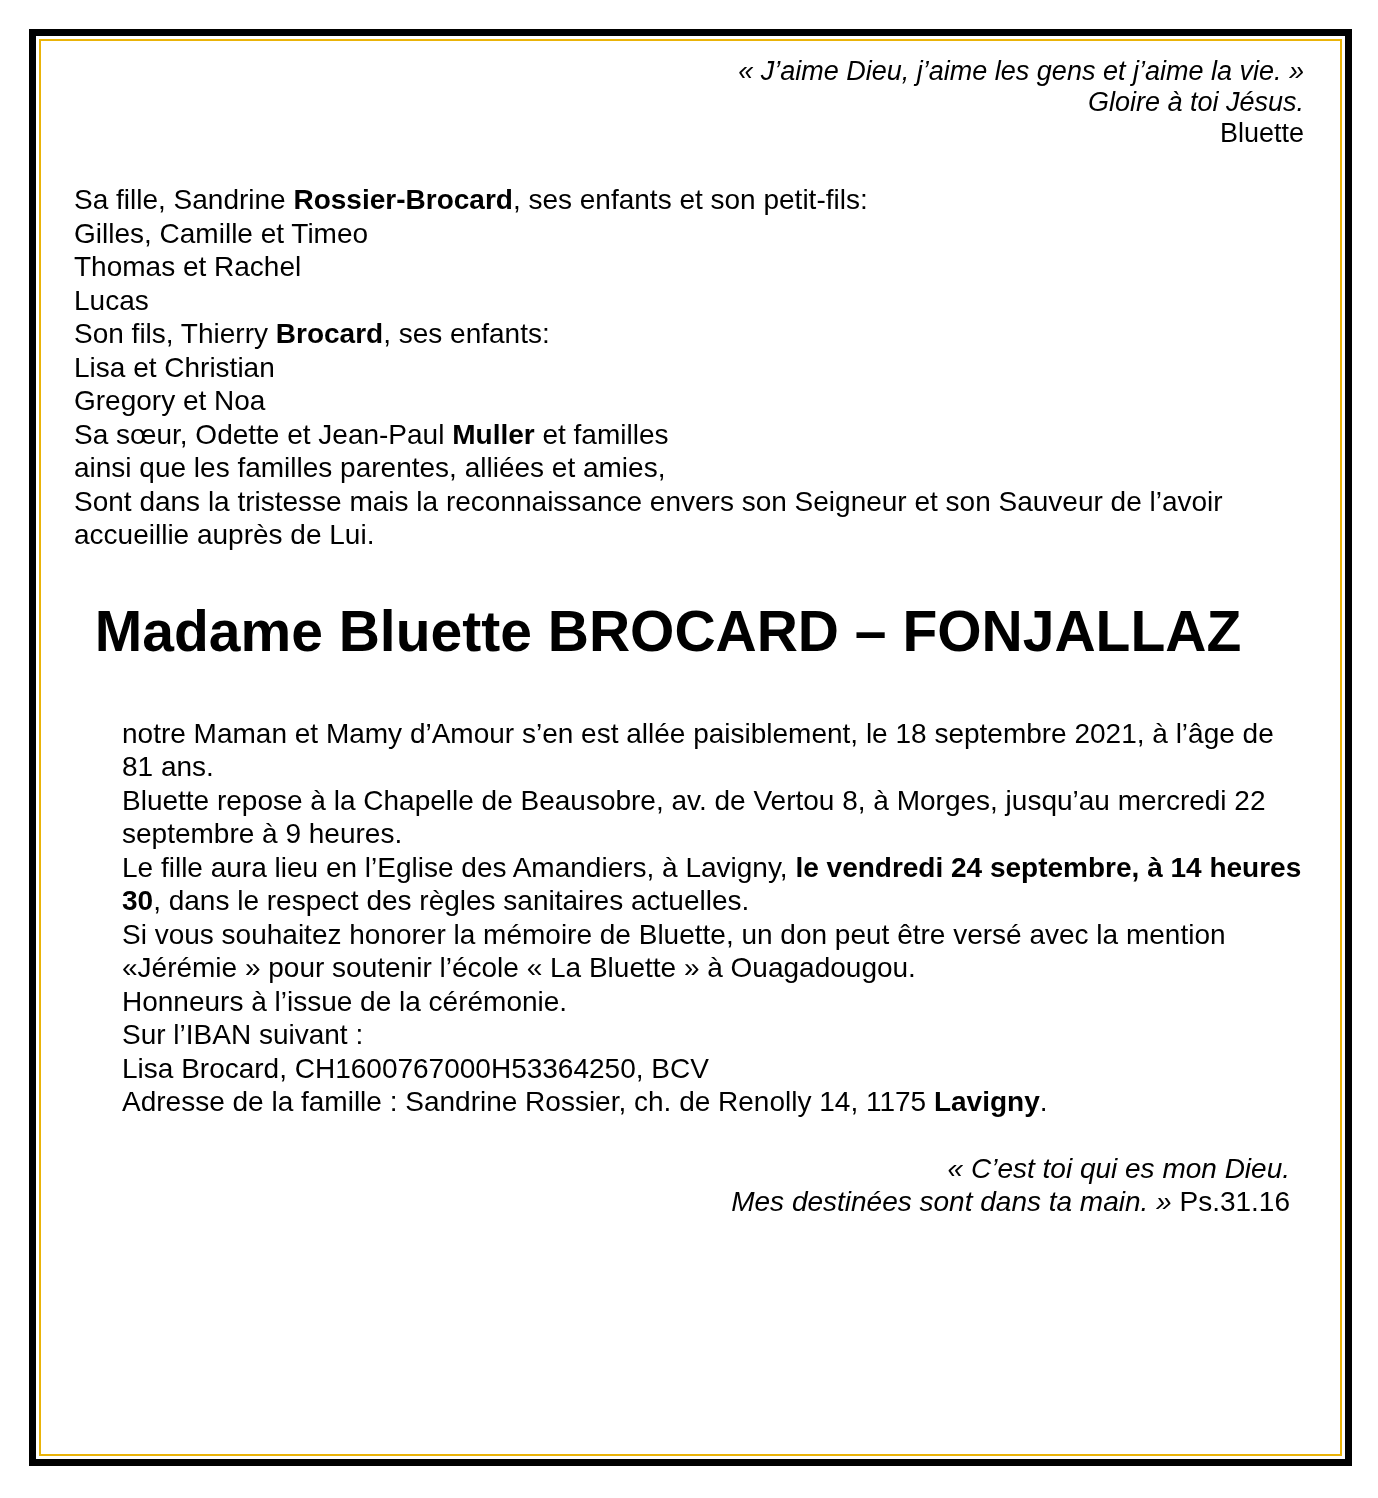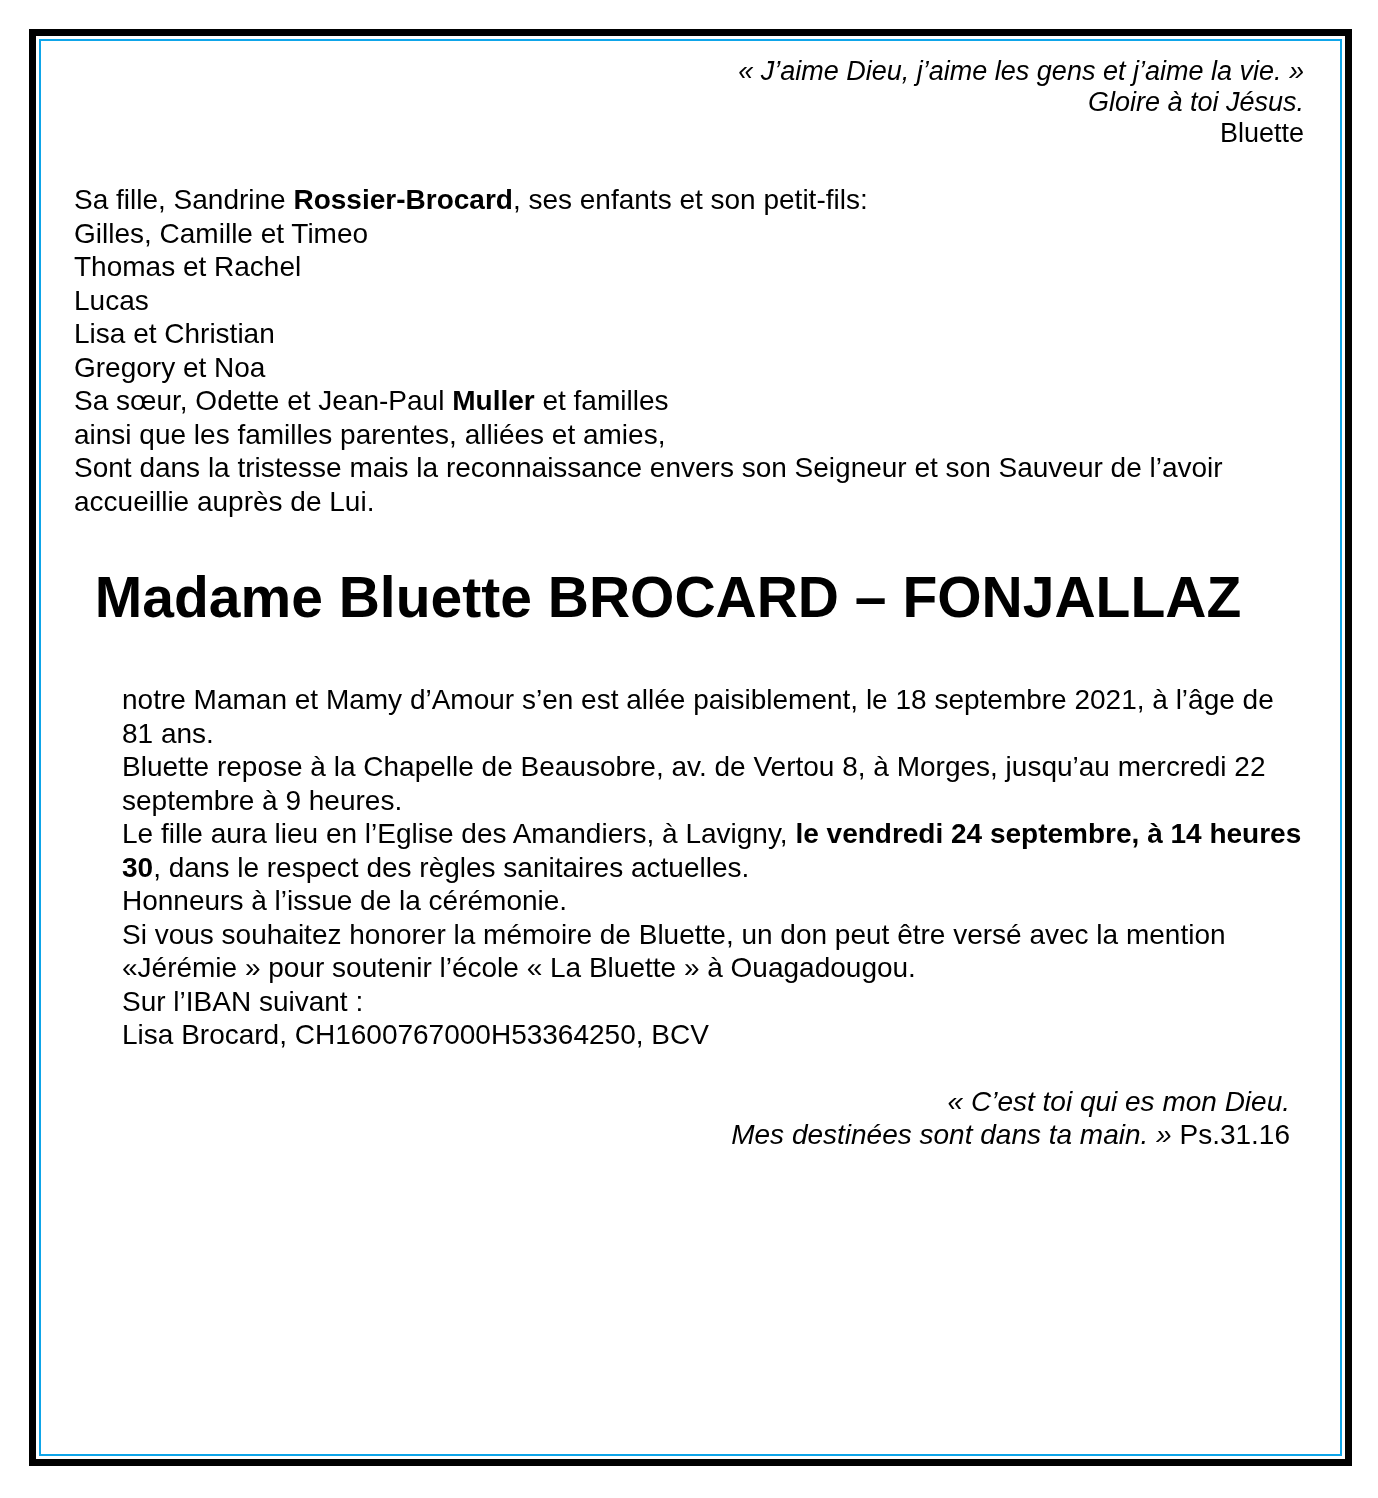--- a/index.html
+++ b/index.html
@@ -14,21 +14,21 @@
   body { position: relative; }
 
   .outer-frame {
     position: absolute;
     left: 29px; top: 29px; right: 26px; bottom: 32px;
     border: 7px solid #000000;
   }
   .inner-frame {
     position: absolute;
     inset: 3px;
-    border: 2px solid #0ea5e9;
+    border: 2px solid #eab308;
   }
   .content {
     position: absolute;
     inset: 0;
     padding: 15px 36px 0 33px;
     font-size: 28px;
   }
 
   .line { line-height: 33.5px; }
 
@@ -83,37 +83,39 @@
           <div class="line"><span class="seg italic">« J’aime Dieu, j’aime les gens et j’aime la vie. »</span></div>
           <div class="line"><span class="seg italic">Gloire à toi Jésus.</span></div>
           <div class="line"><span class="seg regular">Bluette</span></div>
         </div>
 
       <div class="family">
           <div class="line"><span class="seg regular">Sa fille, Sandrine </span><span class="seg bold">Rossier-Brocard</span><span class="seg regular">, ses enfants et son petit-fils:</span></div>
           <div class="line"><span class="seg regular">Gilles, Camille et Timeo</span></div>
           <div class="line"><span class="seg regular">Thomas et Rachel</span></div>
           <div class="line"><span class="seg regular">Lucas</span></div>
+          <div class="line"><span class="seg regular">Son fils, Thierry </span><span class="seg bold">Brocard</span><span class="seg regular">, ses enfants:</span></div>
           <div class="line"><span class="seg regular">Lisa et Christian</span></div>
           <div class="line"><span class="seg regular">Gregory et Noa</span></div>
           <div class="line"><span class="seg regular">Sa sœur, Odette et Jean-Paul </span><span class="seg bold">Muller</span><span class="seg regular"> et familles</span></div>
           <div class="line"><span class="seg regular">ainsi que les familles parentes, alliées et amies,</span></div>
           <div class="line"><span class="seg regular">Sont dans la tristesse mais la reconnaissance envers son Seigneur et son Sauveur de l’avoir accueillie auprès de Lui.</span></div>
         </div>
 
       <h1 class="title">Madame Bluette BROCARD – FONJALLAZ</h1>
 
       <div class="announcement">
           <div class="line"><span class="seg regular">notre Maman et Mamy d’Amour s’en est allée paisiblement, le 18 septembre 2021, à l’âge de 81 ans.</span></div>
           <div class="line"><span class="seg regular">Bluette repose à la Chapelle de Beausobre, av. de Vertou 8, à Morges, jusqu’au mercredi 22 septembre à 9 heures.</span></div>
           <div class="line"><span class="seg regular">Le fille aura lieu en l’Eglise des Amandiers, à Lavigny, </span><span class="seg bold">le vendredi 24 septembre, à 14 heures 30</span><span class="seg regular">, dans le respect des règles sanitaires actuelles.</span></div>
+          <div class="line"><span class="seg regular">Si vous souhaitez honorer la mémoire de Bluette, un don peut être versé avec la mention «Jérémie » pour soutenir l’école « La Bluette » à Ouagadougou.</span></div>
           <div class="line"><span class="seg regular">Honneurs à l’issue de la cérémonie.</span></div>
-          <div class="line"><span class="seg regular">Si vous souhaitez honorer la mémoire de Bluette, un don peut être versé avec la mention «Jérémie » pour soutenir l’école « La Bluette » à Ouagadougou.</span></div>
           <div class="line"><span class="seg regular">Sur l’IBAN suivant :</span></div>
           <div class="line"><span class="seg regular">Lisa Brocard, CH1600767000H53364250, BCV</span></div>
+          <div class="line"><span class="seg regular">Adresse de la famille : Sandrine Rossier, ch. de Renolly 14, 1175 </span><span class="seg bold">Lavigny</span><span class="seg regular">.</span></div>
         </div>
 
 
       <div class="closing-quote second">
           <div class="line"><span class="seg italic">« C’est toi qui es mon Dieu.</span></div>
           <div class="line"><span class="seg italic">Mes destinées sont dans ta main. »</span><span class="seg regular"> Ps.31.16</span></div>
         </div>
 
     </div>
   </div>

